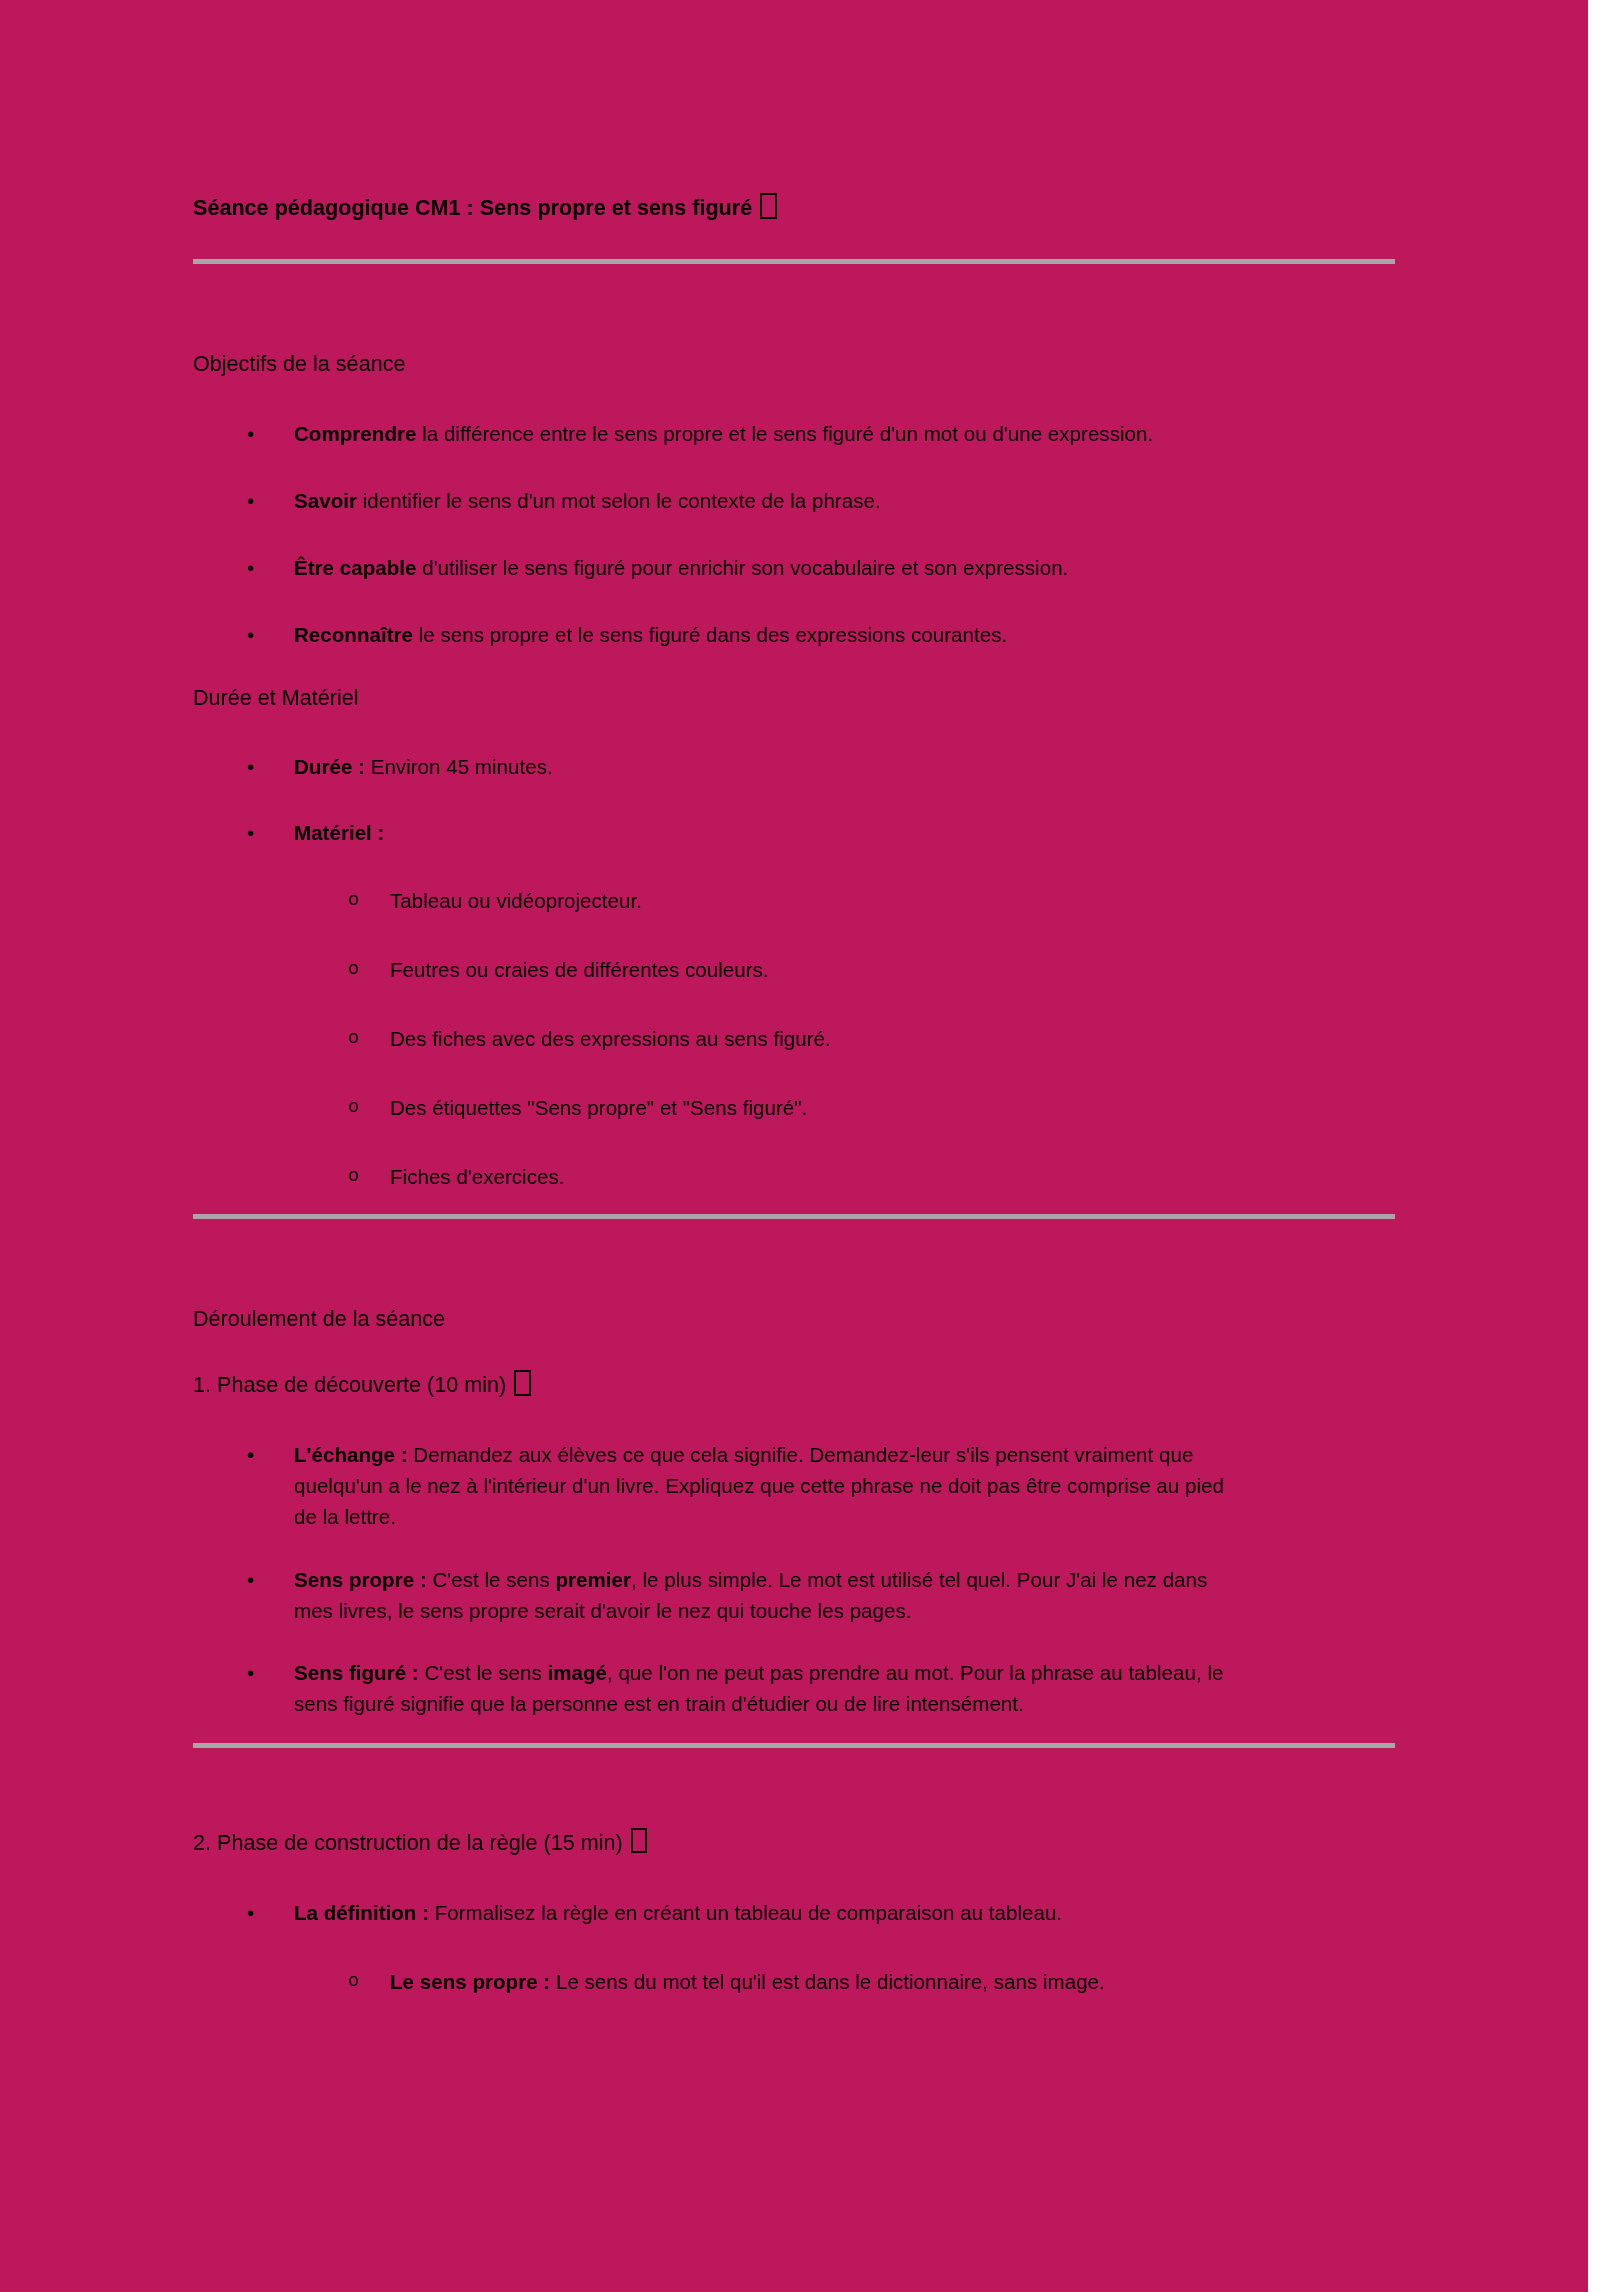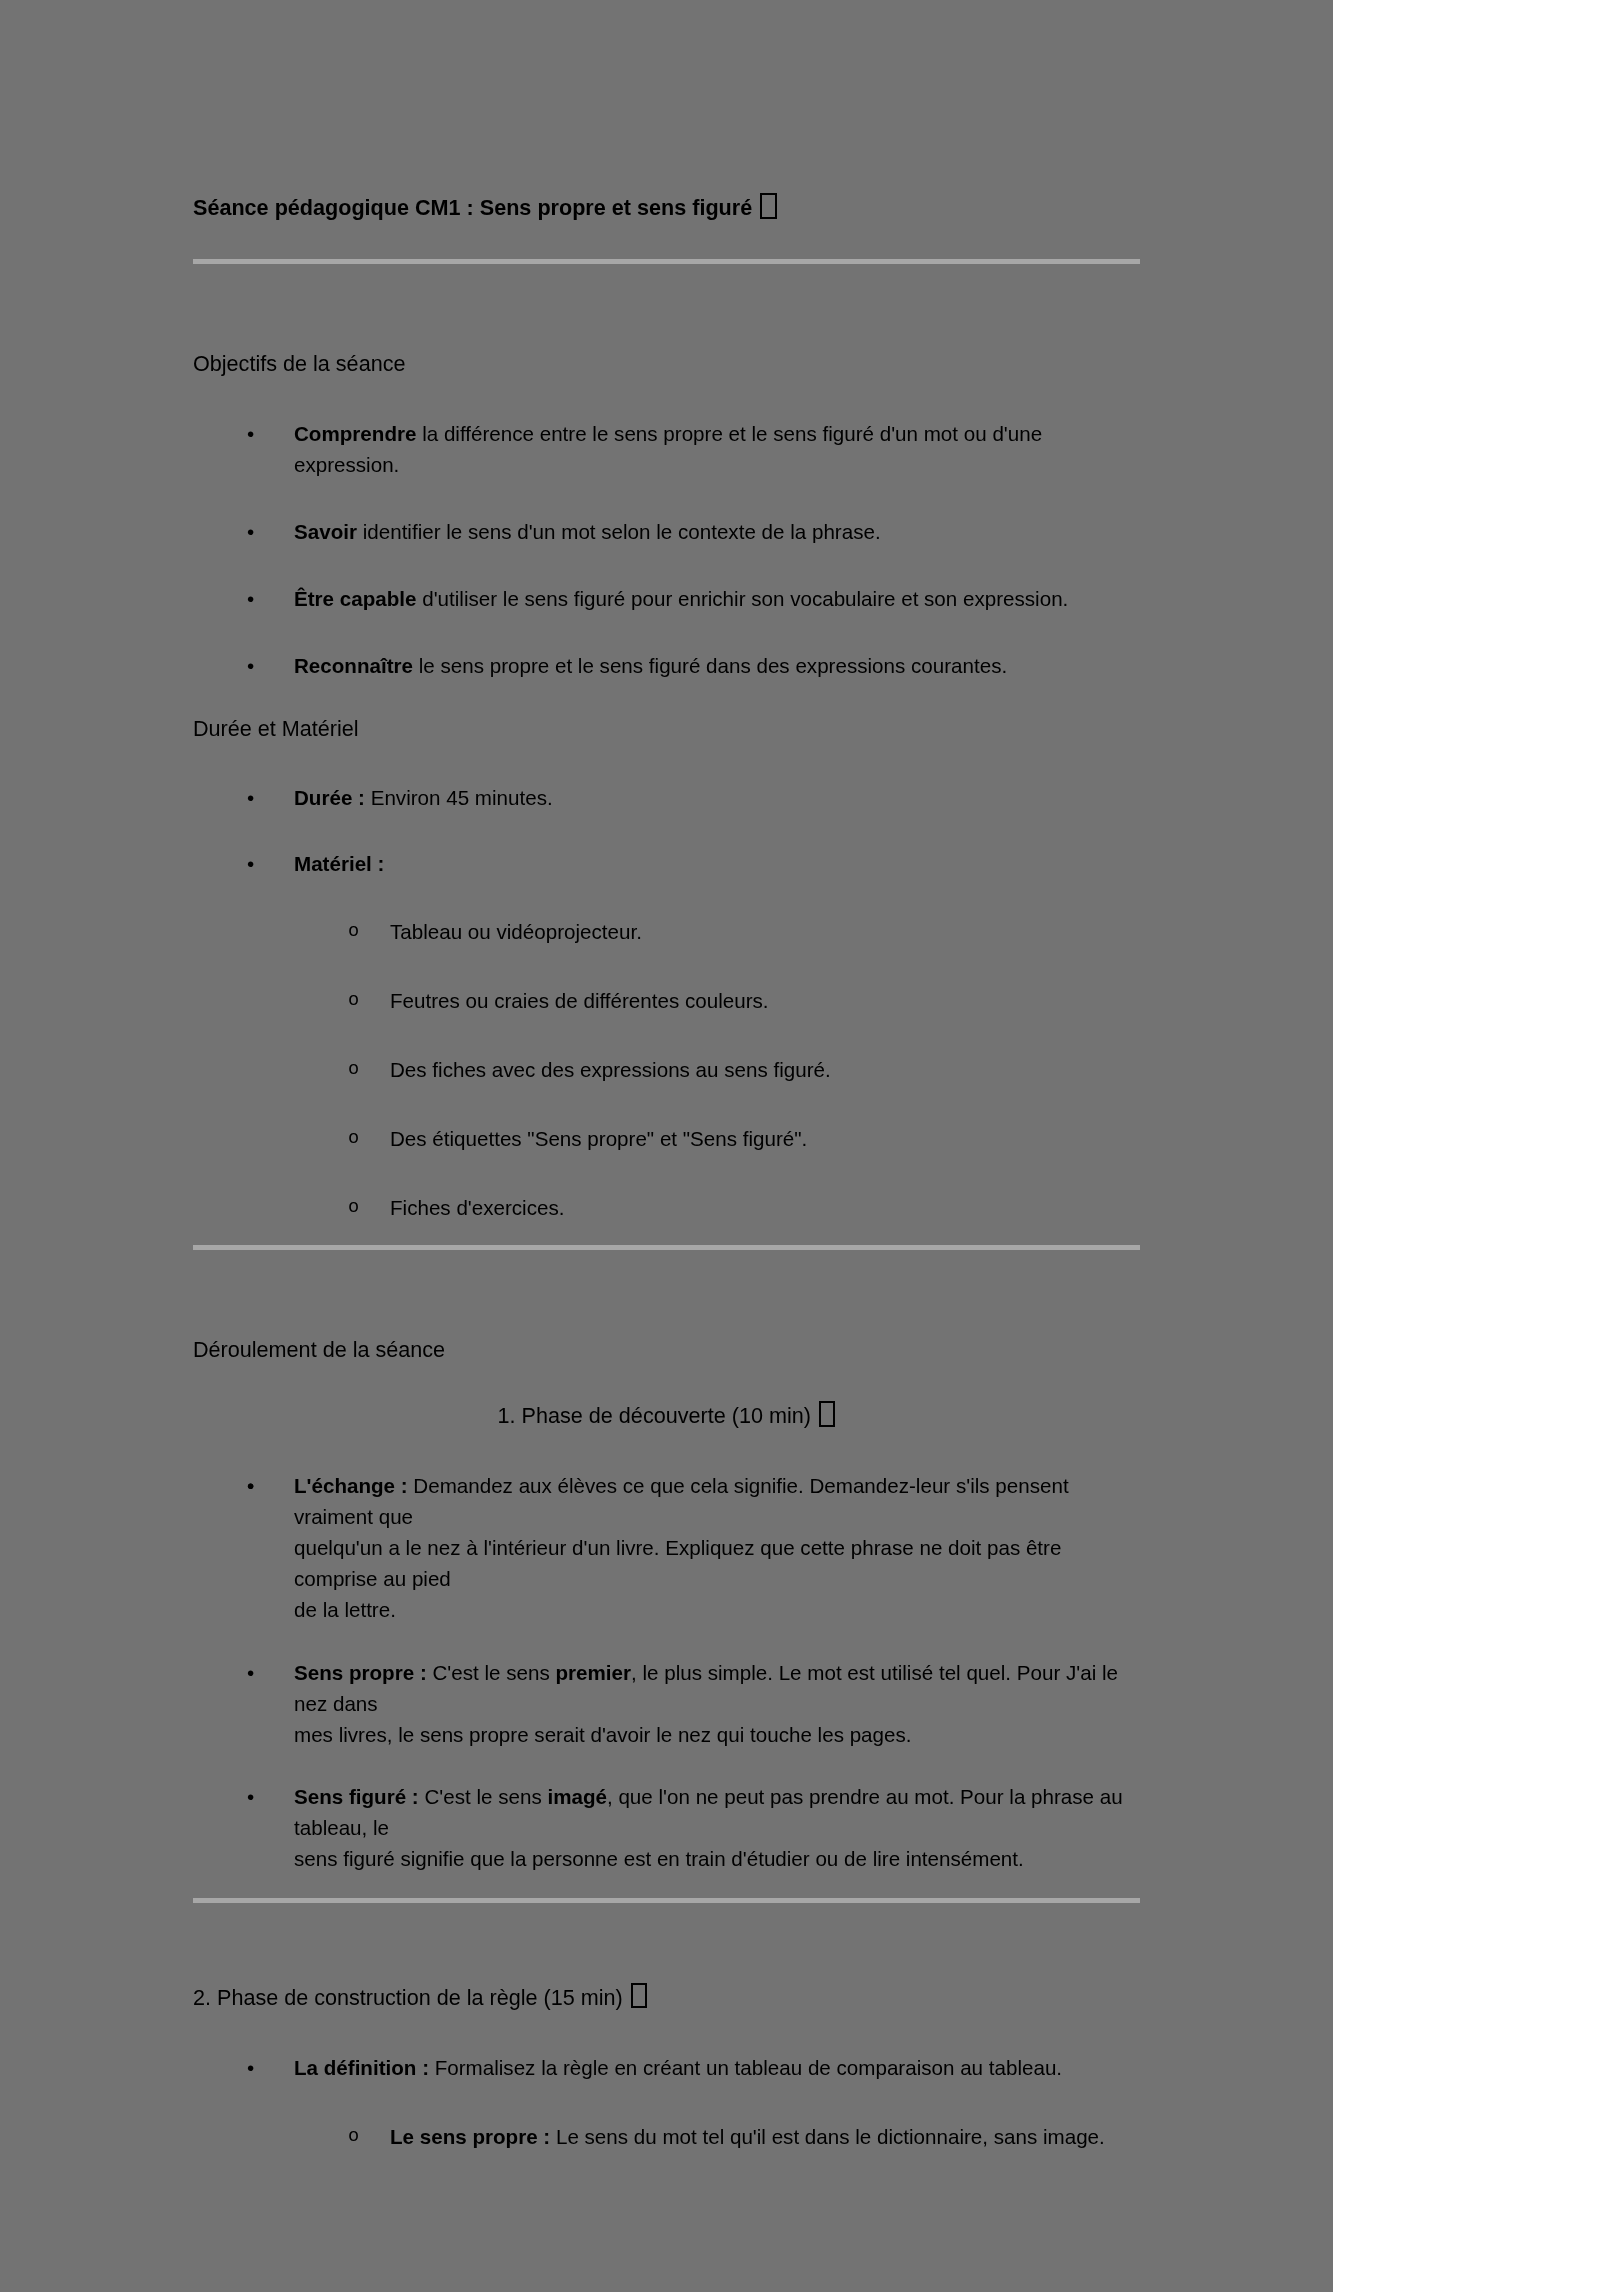--- a/index.html
+++ b/index.html
@@ -4,37 +4,37 @@
 <style>
   html,body{margin:0;padding:0;background:#ffffff;}
   body{
     width:1621px;height:2293px;
     font-family:"Liberation Sans","DejaVu Sans",sans-serif;
     color:#000;
     -webkit-font-smoothing:antialiased;
   }
   .page{
     box-sizing:border-box;
-    width:1333px;height:2293px;
+    width:1588px;height:2293px;
     padding:193px 193px 0 193px;
     overflow:hidden;
-    background:#737373;
+    background:#be185d;
   }
   .title{
     font-size:21.6px;font-weight:bold;line-height:25.5px;margin:0;
   }
   .rule{height:4.9px;background:#a7a7a7;border:0;}
   .rule1{margin-top:39px;}
   .rule2{margin-top:21.6px;}
   .rule3{margin-top:23.5px;}
   .h{font-size:21.6px;font-weight:normal;line-height:25.5px;margin:0;}
   .h-objectifs{margin-top:87px;}
   .h-duree{margin-top:35px;}
   .h-deroulement{margin-top:87px;}
-  .h-phase1{margin-top:39px;text-align:center;}
+  .h-phase1{margin-top:39px;}
   .h-phase2{margin-top:80px;}
   .li{
     position:relative;
     padding-left:101px;
     font-size:20.6px;line-height:31px;
   }
   .li .marker{
     position:absolute;left:54px;top:0;
     font-size:20.6px;
   }

